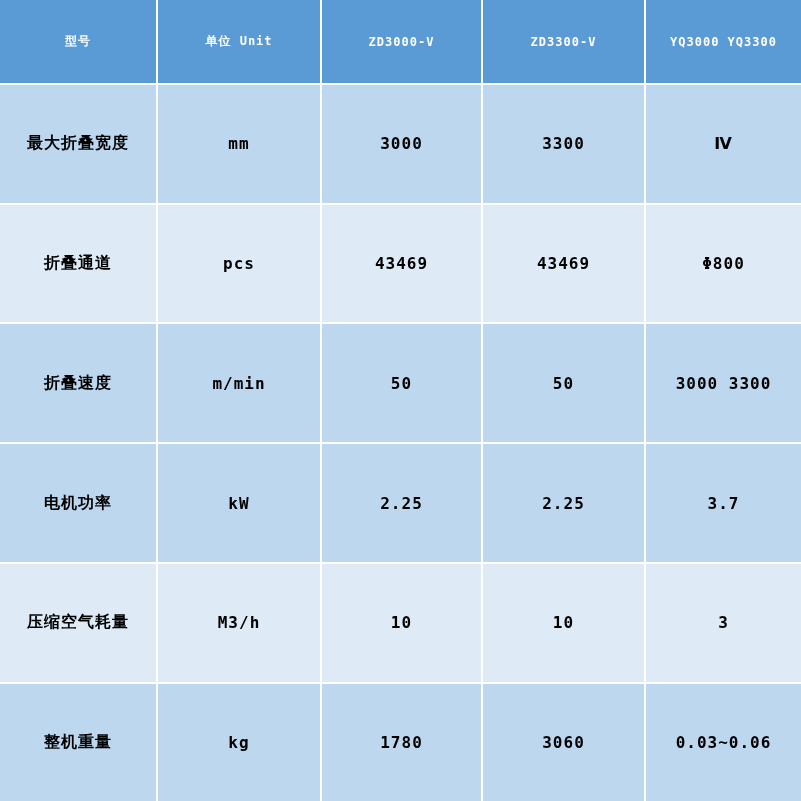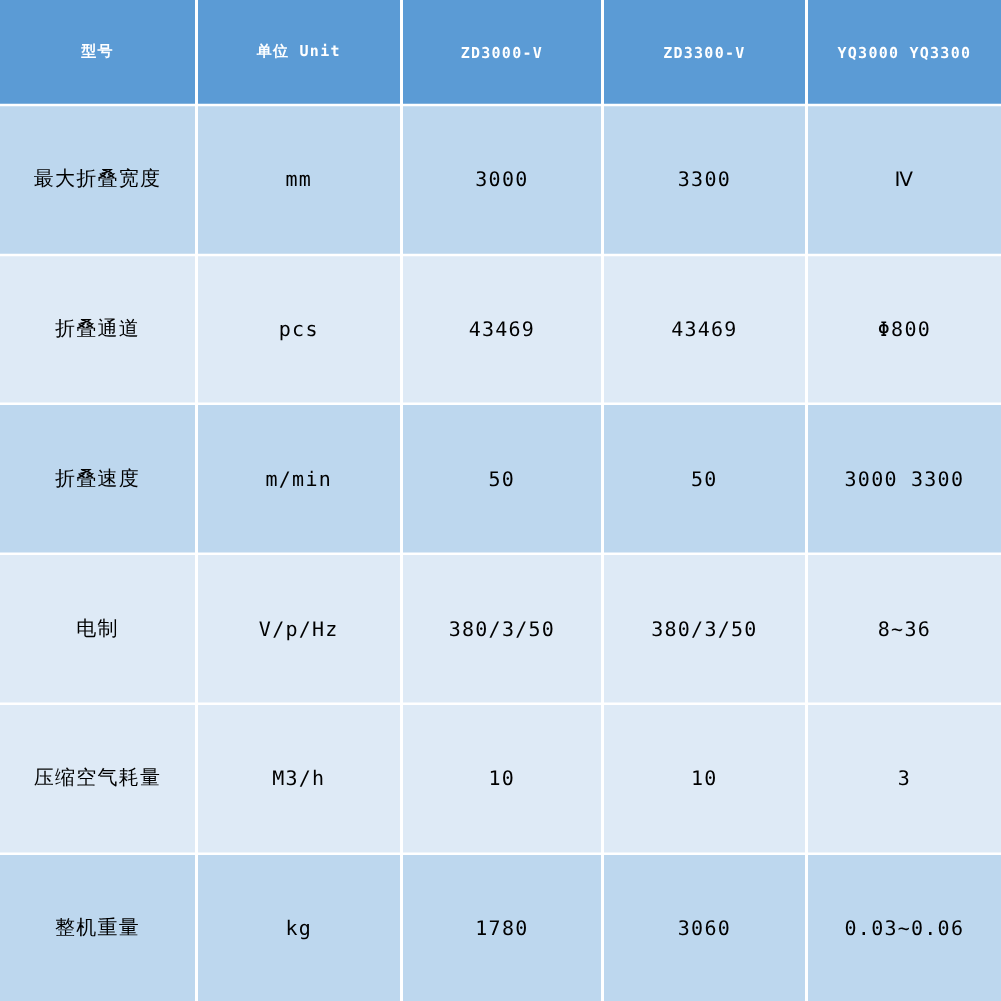--- a/index.html
+++ b/index.html
@@ -14,20 +14,21 @@
     border-collapse: collapse;
     table-layout: fixed;
   }
   .spec-table th, .spec-table td {
     text-align: center;
     vertical-align: middle;
     padding: 0 6px;
     border-right: 2px solid #ffffff;
     border-bottom: 2px solid #ffffff;
     overflow: hidden;
+    font-weight: bold;
   }
   .spec-table th:last-child, .spec-table td:last-child {
     border-right: none;
   }
   .spec-table tr:last-child td {
     border-bottom: none;
   }
   .header-row th {
     background: #5b9bd5;
     color: #ffffff;
@@ -81,26 +82,26 @@
       <td>43469</td>
       <td>Φ800</td>
     </tr>
     <tr class="band-dark">
       <td>折叠速度</td>
       <td>m/min</td>
       <td>50</td>
       <td>50</td>
       <td>3000 3300</td>
     </tr>
-    <tr class="band-light">
-      <td>电制</td>
-      <td>V/p/Hz</td>
-      <td>380/3/50</td>
-      <td>380/3/50</td>
-      <td>8~36</td>
+    <tr class="band-dark">
+      <td>电机功率</td>
+      <td>kW</td>
+      <td>2.25</td>
+      <td>2.25</td>
+      <td>3.7</td>
     </tr>
     <tr class="band-light">
       <td>压缩空气耗量</td>
       <td>M3/h</td>
       <td>10</td>
       <td>10</td>
       <td>3</td>
     </tr>
     <tr class="band-dark">
       <td>整机重量</td>

